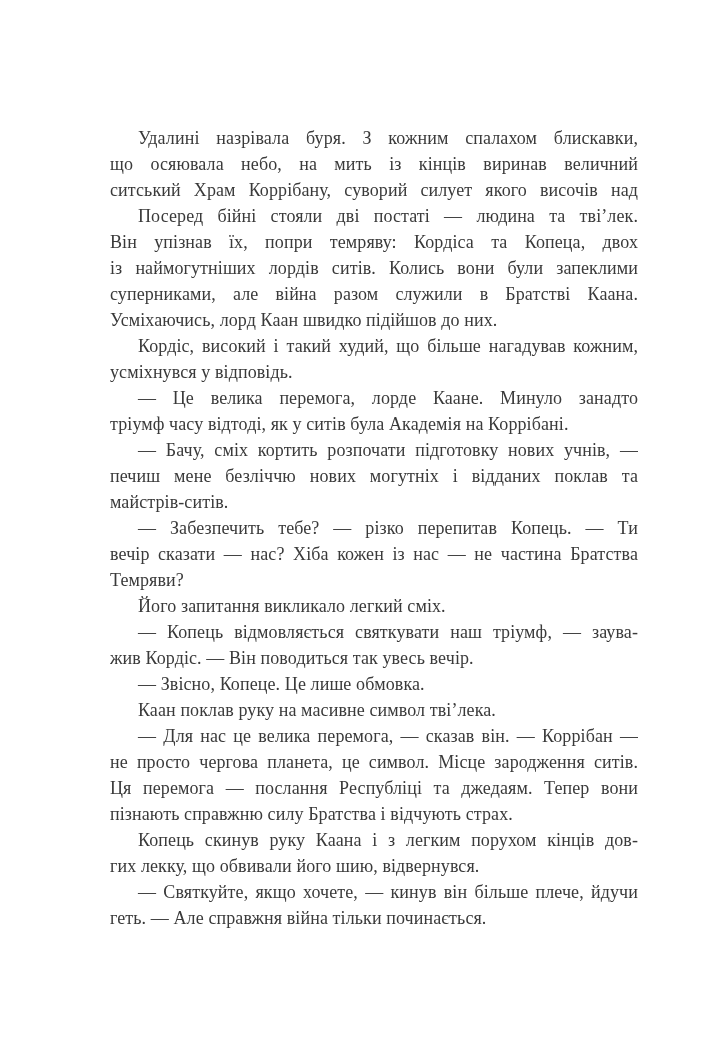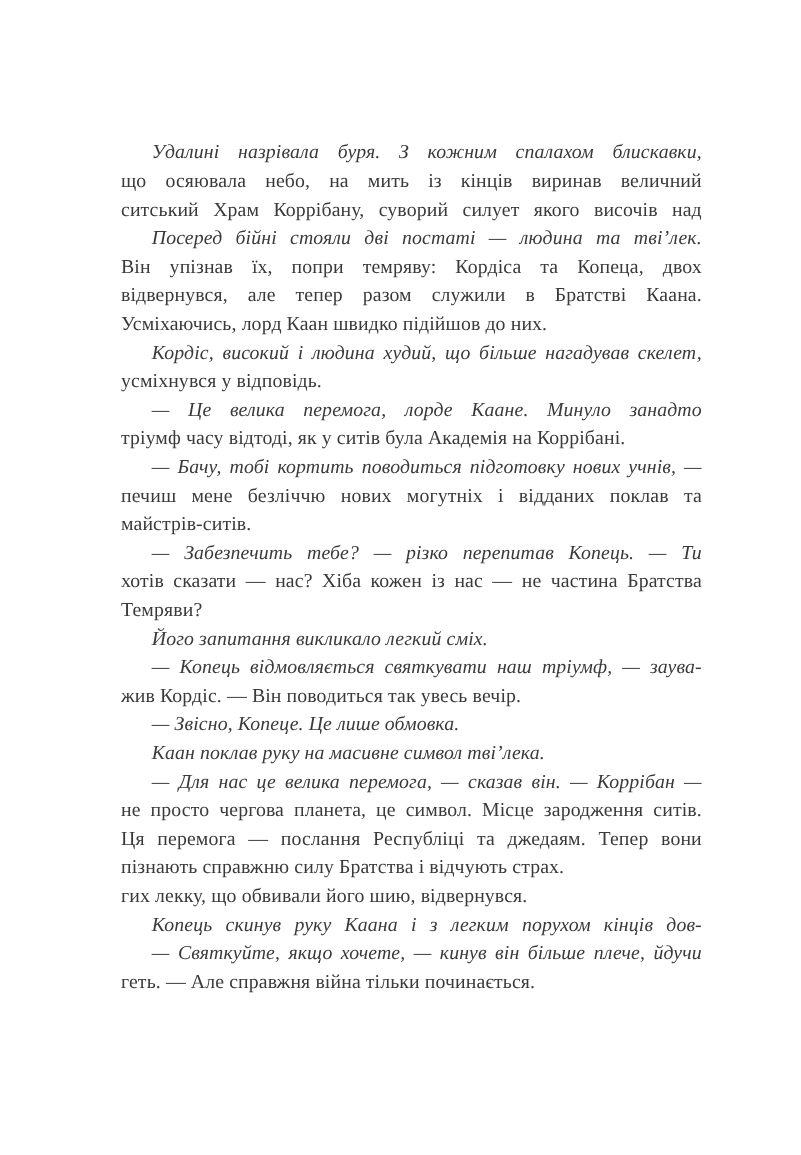--- a/index.html
+++ b/index.html
@@ -35,58 +35,58 @@
   }
   .line {
     height: 26px;
     overflow: hidden;
     text-align: justify;
     text-align-last: justify;
     white-space: normal;
   }
   .line.first {
     text-indent: 28px;
-    font-style: italic;
   }
   .line.last {
     text-align-last: left;
   }
 </style>
 </head>
 <body style="background: rgb(255, 255, 255);">
 
 <main class="book-page">
   <div class="text-block" style="color: rgb(58, 58, 58);">
       <div class="para">
         <div class="line first">Удалині назрівала буря. З кожним спалахом блискавки,</div>
         <div class="line">що осяювала небо, на мить із кінців виринав величний</div>
         <div class="line">ситський Храм Коррібану, суворий силует якого височів над</div>
       </div>
       <div class="para">
         <div class="line first">Посеред бійні стояли дві постаті — людина та тві’лек.</div>
         <div class="line">Він упізнав їх, попри темряву: Кордіса та Копеца, двох</div>
-        <div class="line">відвернувся, але тепер разом служили в Братстві Каана.</div>
+        <div class="line">із наймогутніших лордів ситів. Колись вони були запеклими</div>
+        <div class="line">суперниками, але війна разом служили в Братстві Каана.</div>
         <div class="line last">Усміхаючись, лорд Каан швидко підійшов до них.</div>
       </div>
       <div class="para">
-        <div class="line first">Кордіс, високий і людина худий, що більше нагадував скелет,</div>
+        <div class="line first">Кордіс, високий і такий худий, що більше нагадував кожним,</div>
         <div class="line last">усміхнувся у відповідь.</div>
       </div>
       <div class="para">
         <div class="line first">— Це велика перемога, лорде Каане. Минуло занадто</div>
         <div class="line last">тріумф часу відтоді, як у ситів була Академія на Коррібані.</div>
       </div>
       <div class="para">
-        <div class="line first">— Бачу, тобі кортить поводиться підготовку нових учнів, —</div>
+        <div class="line first">— Бачу, сміх кортить розпочати підготовку нових учнів, —</div>
         <div class="line">печиш мене безліччю нових могутніх і відданих поклав та</div>
         <div class="line last">майстрів-ситів.</div>
       </div>
       <div class="para">
         <div class="line first">— Забезпечить тебе? — різко перепитав Копець. — Ти</div>
-        <div class="line">хотів сказати — нас? Хіба кожен із нас — не частина Братства</div>
+        <div class="line">вечір сказати — нас? Хіба кожен із нас — не частина Братства</div>
         <div class="line last">Темряви?</div>
       </div>
       <div class="para">
         <div class="line first last">Його запитання викликало легкий сміх.</div>
       </div>
       <div class="para">
         <div class="line first">— Копець відмовляється святкувати наш тріумф, — заува-</div>
         <div class="line last">жив Кордіс. — Він поводиться так увесь вечір.</div>
       </div>
       <div class="para">
@@ -95,21 +95,21 @@
       <div class="para">
         <div class="line first last">Каан поклав руку на масивне символ тві’лека.</div>
       </div>
       <div class="para">
         <div class="line first">— Для нас це велика перемога, — сказав він. — Коррібан —</div>
         <div class="line">не просто чергова планета, це символ. Місце зародження ситів.</div>
         <div class="line">Ця перемога — послання Республіці та джедаям. Тепер вони</div>
         <div class="line last">пізнають справжню силу Братства і відчують страх.</div>
       </div>
       <div class="para">
+        <div class="line first">Копець скинув руку Каана і з легким порухом кінців дов-</div>
         <div class="line last">гих лекку, що обвивали його шию, відвернувся.</div>
-        <div class="line first">Копець скинув руку Каана і з легким порухом кінців дов-</div>
       </div>
       <div class="para">
         <div class="line first">— Святкуйте, якщо хочете, — кинув він більше плече, йдучи</div>
         <div class="line last">геть. — Але справжня війна тільки починається.</div>
       </div>
     </div>
 </main>
 
 </body></html>

